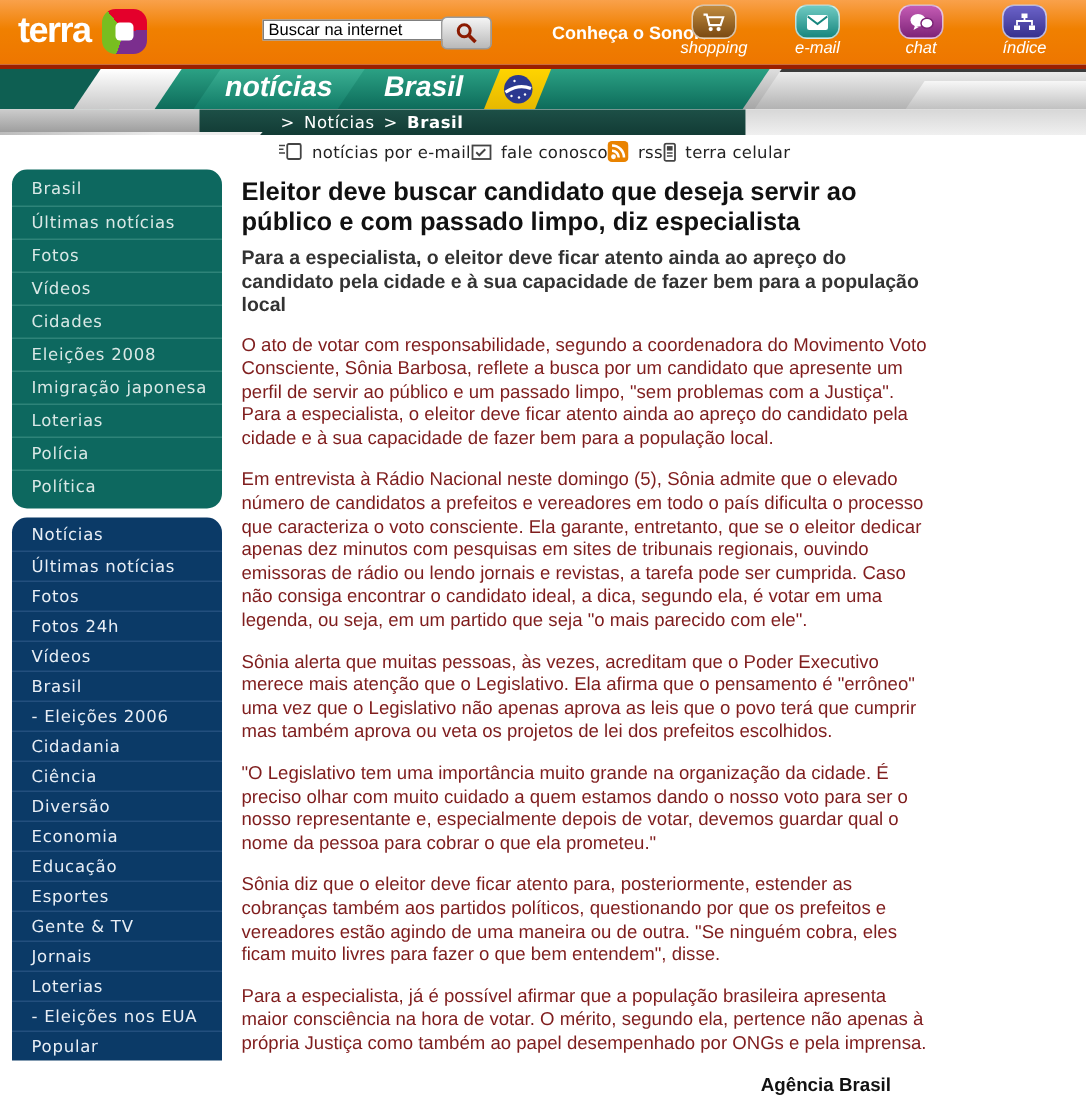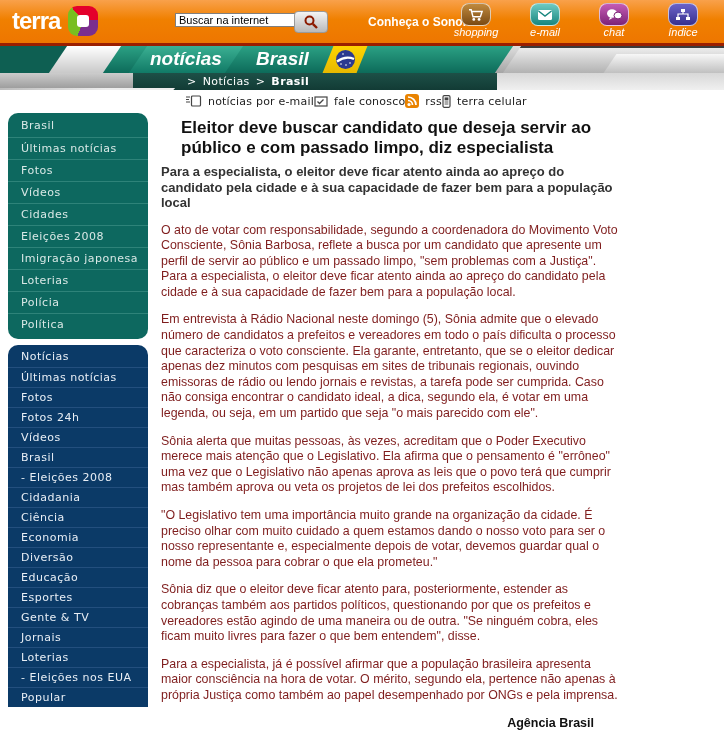--- a/index.html
+++ b/index.html
@@ -153,21 +153,21 @@
   }
   .side-blue > div {
     height:20px; line-height:20px; padding-left:13px; cursor:pointer;
     color:#e8eef5; font-family:"DejaVu Sans", sans-serif; font-size:11px;
     letter-spacing:.5px; border-top:1px solid #234f7e; white-space:nowrap;
   }
   .side-blue > div:first-child { border-top:none; }
 
   
   .main { position:absolute; left:161px; top:118px; width:459px; }
-  .title { font-size:17px; font-weight:bold; color:#111; line-height:19.5px; margin-bottom:7px;margin-left:20px; }
+  .title { font-size:17px; font-weight:bold; color:#111; line-height:19.5px; margin-bottom:7px; }
   .subtitle { font-size:13px; font-weight:bold; color:#333; line-height:15.5px; margin-bottom:12px; }
   .body p { font-size:12.4px; color:#7f1d1d; line-height:15.6px; margin-bottom:12px; }
   .byline { text-align:right; font-weight:bold; font-size:12.5px; color:#111; padding-right:26px; margin-top:4px; }
 
   svg { display:block; }
 </style>
 </head>
 <body>
 
 <div class="page">
@@ -325,25 +325,25 @@
       <div>Política</div>
     </aside>
 
   <aside class="side-blue">
       <div>Notícias</div>
       <div>Últimas notícias</div>
       <div>Fotos</div>
       <div>Fotos 24h</div>
       <div>Vídeos</div>
       <div>Brasil</div>
-      <div>- Eleições 2008</div>
+      <div>- Eleições 2006</div>
       <div>Cidadania</div>
       <div>Ciência</div>
+      <div>Diversão</div>
       <div>Economia</div>
-      <div>Diversão</div>
       <div>Educação</div>
       <div>Esportes</div>
       <div>Gente &amp; TV</div>
       <div>Jornais</div>
       <div>Loterias</div>
       <div>- Eleições nos EUA</div>
       <div>Popular</div>
     </aside>
 
   <main class="main">

